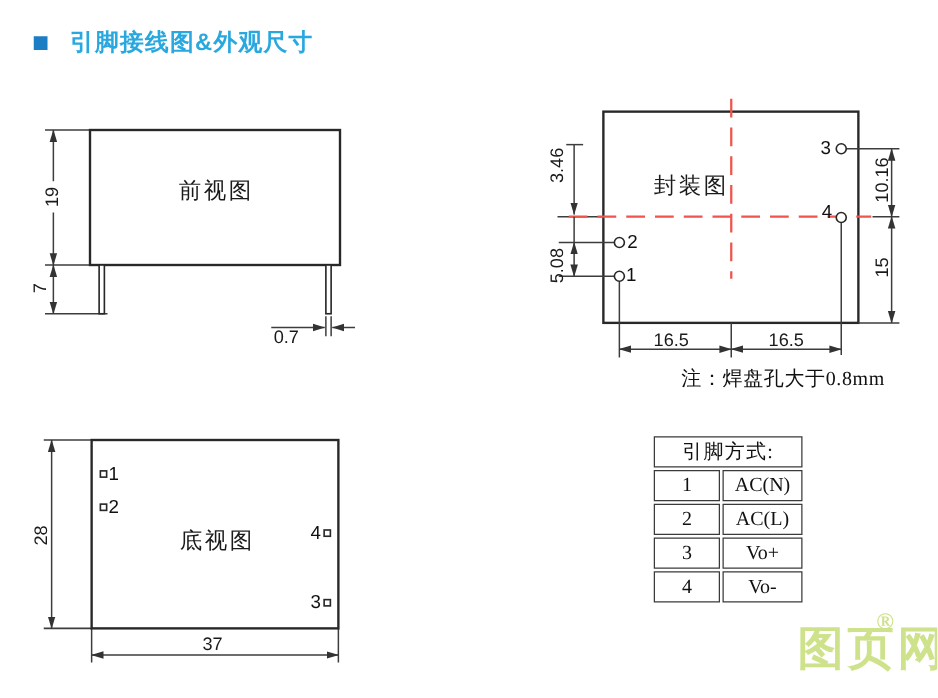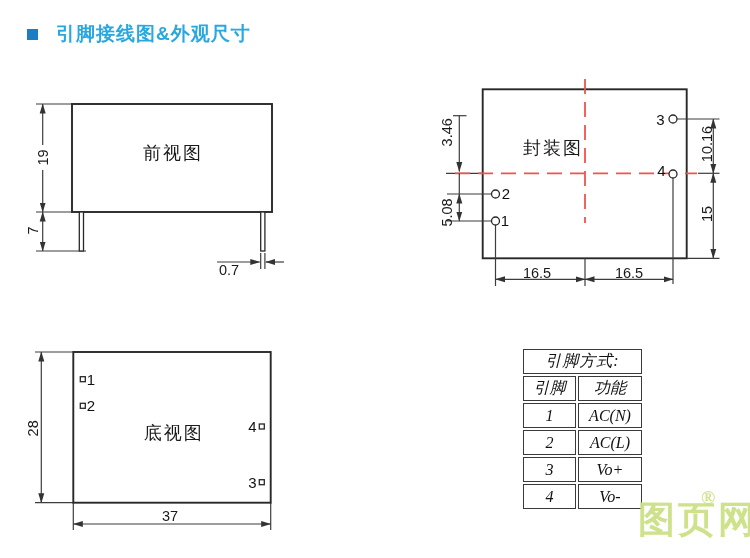--- a/index.html
+++ b/index.html
@@ -26,21 +26,21 @@
            text-anchor:middle;dominant-baseline:central;letter-spacing:2px;}
 
   
   .note{position:absolute;font-family:"Liberation Serif",serif;font-size:16px;color:#111;
         white-space:nowrap;letter-spacing:0.5px;}
 
   
   .pin-table{position:absolute;left:521px;top:347px;border-collapse:separate;border-spacing:2px;
              font-family:"Liberation Serif",serif;color:#111;}
   .pin-table td{border:1px solid #3a3a3a;text-align:center;vertical-align:middle;
-                height:23px;padding:0;font-size:16px;font-style:italic;}
+                height:23px;padding:0;font-size:16px;}
   .pin-table td.c1{width:51px;}
   .pin-table td.c2{width:62px;}
   .pin-table td.ttl{letter-spacing:1px;}
 
   
   .wm{position:absolute;left:638px;top:501px;color:#cbe184;
       font-family:"Liberation Serif",serif;font-weight:bold;font-size:37px;
       letter-spacing:3px;line-height:1;opacity:0.95;z-index:5;white-space:nowrap;}
   .wm .reg{position:absolute;left:63px;top:-13px;font-size:19px;font-weight:bold;letter-spacing:0;}
 </style>
@@ -130,20 +130,21 @@
     <text class="pinnum" x="86" y="133.7">2</text>
     <text class="pinnum" x="85" y="160.5">1</text>
     <text class="dim" x="26.7" y="72.3" transform="rotate(-90 26.7 72.3)">3.46</text>
     <text class="dim" x="26.7" y="152.5" transform="rotate(-90 26.7 152.5)">5.08</text>
     <text class="dim" x="286.5" y="84" transform="rotate(-90 286.5 84)">10.16</text>
     <text class="dim" x="286.5" y="154" transform="rotate(-90 286.5 154)">15</text>
     <text class="dim" x="117" y="212.5">16.5</text>
     <text class="dim" x="209" y="212.5">16.5</text>
   </svg>
 
+  <div class="note" style="left:545px;top:293px;">注：焊盘孔大于0.8mm</div>
 
   <svg style="left:0;top:340px;" width="330" height="205" viewBox="0 0 330 205">
     <defs>
       <marker id="ba" viewBox="0 0 10 8" refX="9.5" refY="4" markerWidth="10" markerHeight="8" markerUnits="userSpaceOnUse" orient="auto-start-reverse">
         <path d="M0,1 L10,4 L0,7 Z" fill="#333"></path>
       </marker>
     </defs>
     <g>
       <path class="thin" d="M35,12 H73.3"></path>
       <path class="thin" d="M35,162.7 H73.3"></path>
@@ -167,24 +168,20 @@
     <text class="dim" x="33.5" y="88.3" transform="rotate(-90 33.5 88.3)">28</text>
     <text class="dim" x="170" y="176">37</text>
   </svg>
 
   <table class="pin-table">
     <tbody>
         <tr>
       <td colspan="2" class="ttl">引脚方式:</td>
     </tr>
     <tr>
-      <td class="c1">引脚</td>
-      <td class="c2">功能</td>
-    </tr>
-    <tr>
       <td class="c1">1</td>
       <td class="c2">AC(N)</td>
     </tr>
     <tr>
       <td class="c1">2</td>
       <td class="c2">AC(L)</td>
     </tr>
     <tr>
       <td class="c1">3</td>
       <td class="c2">Vo+</td>

